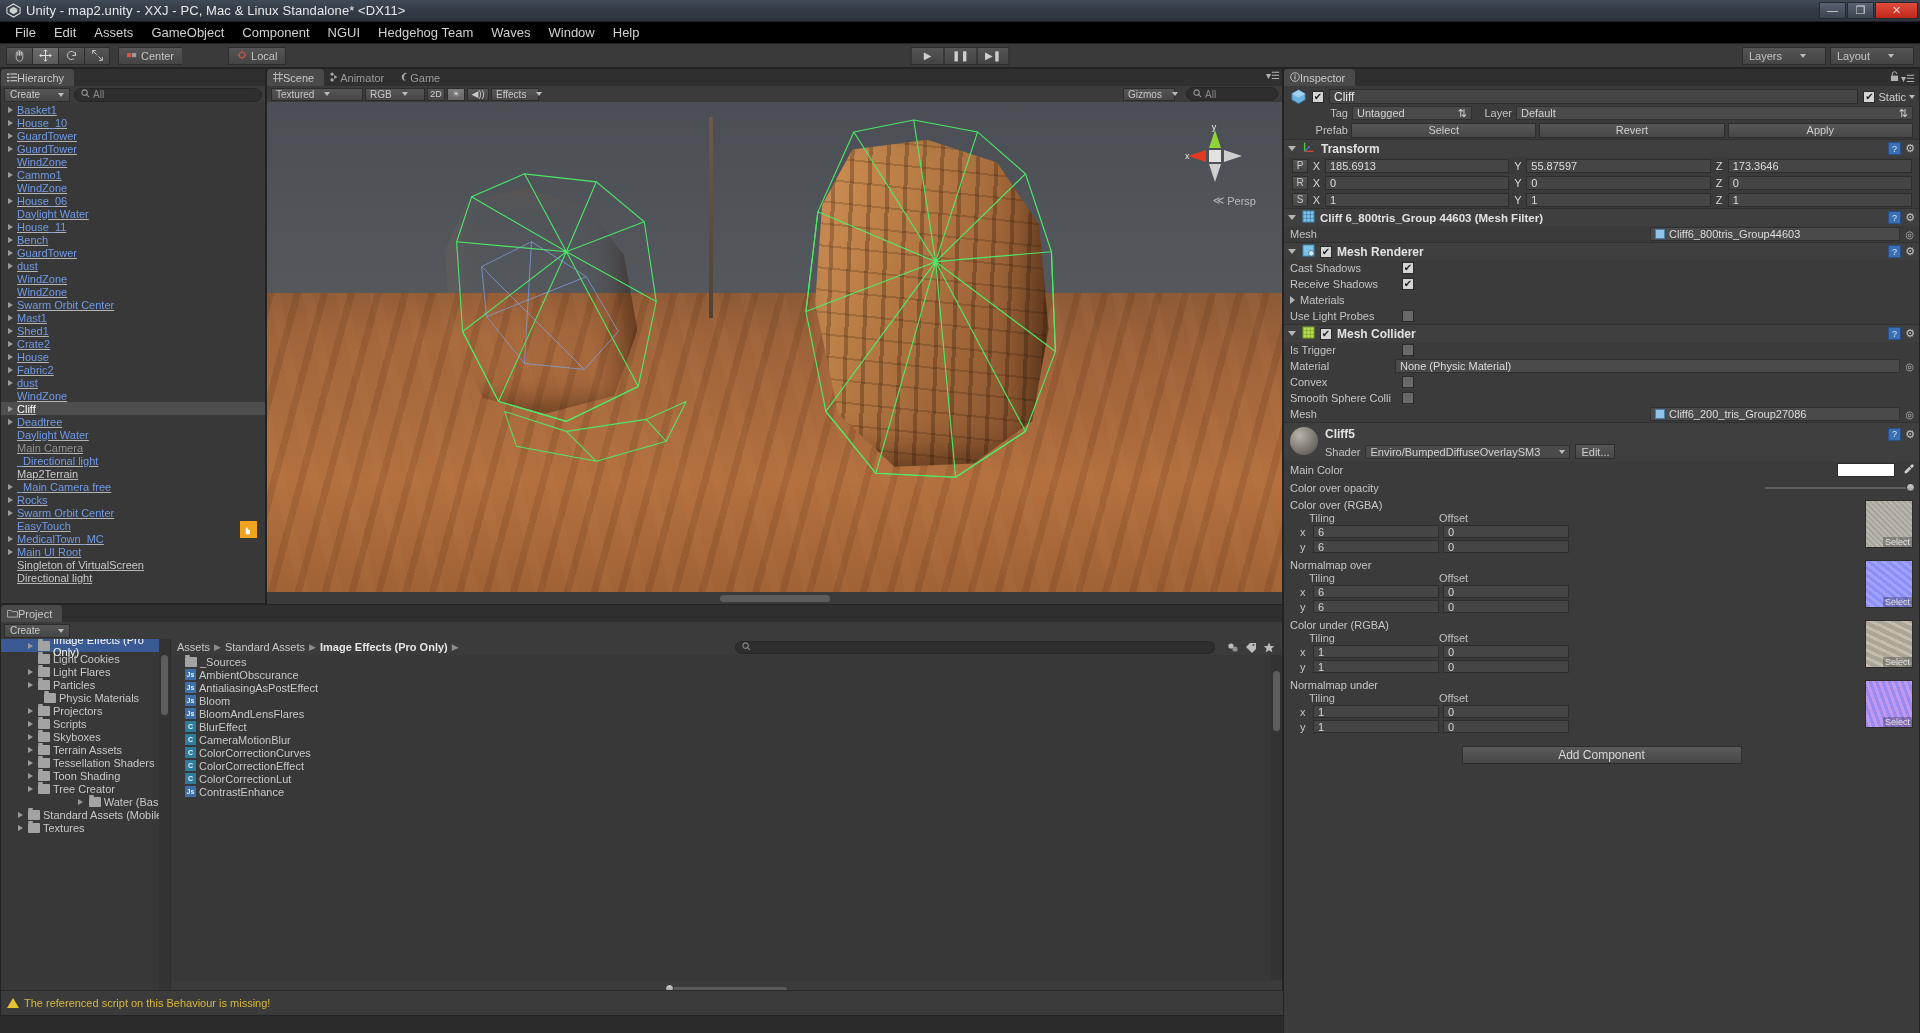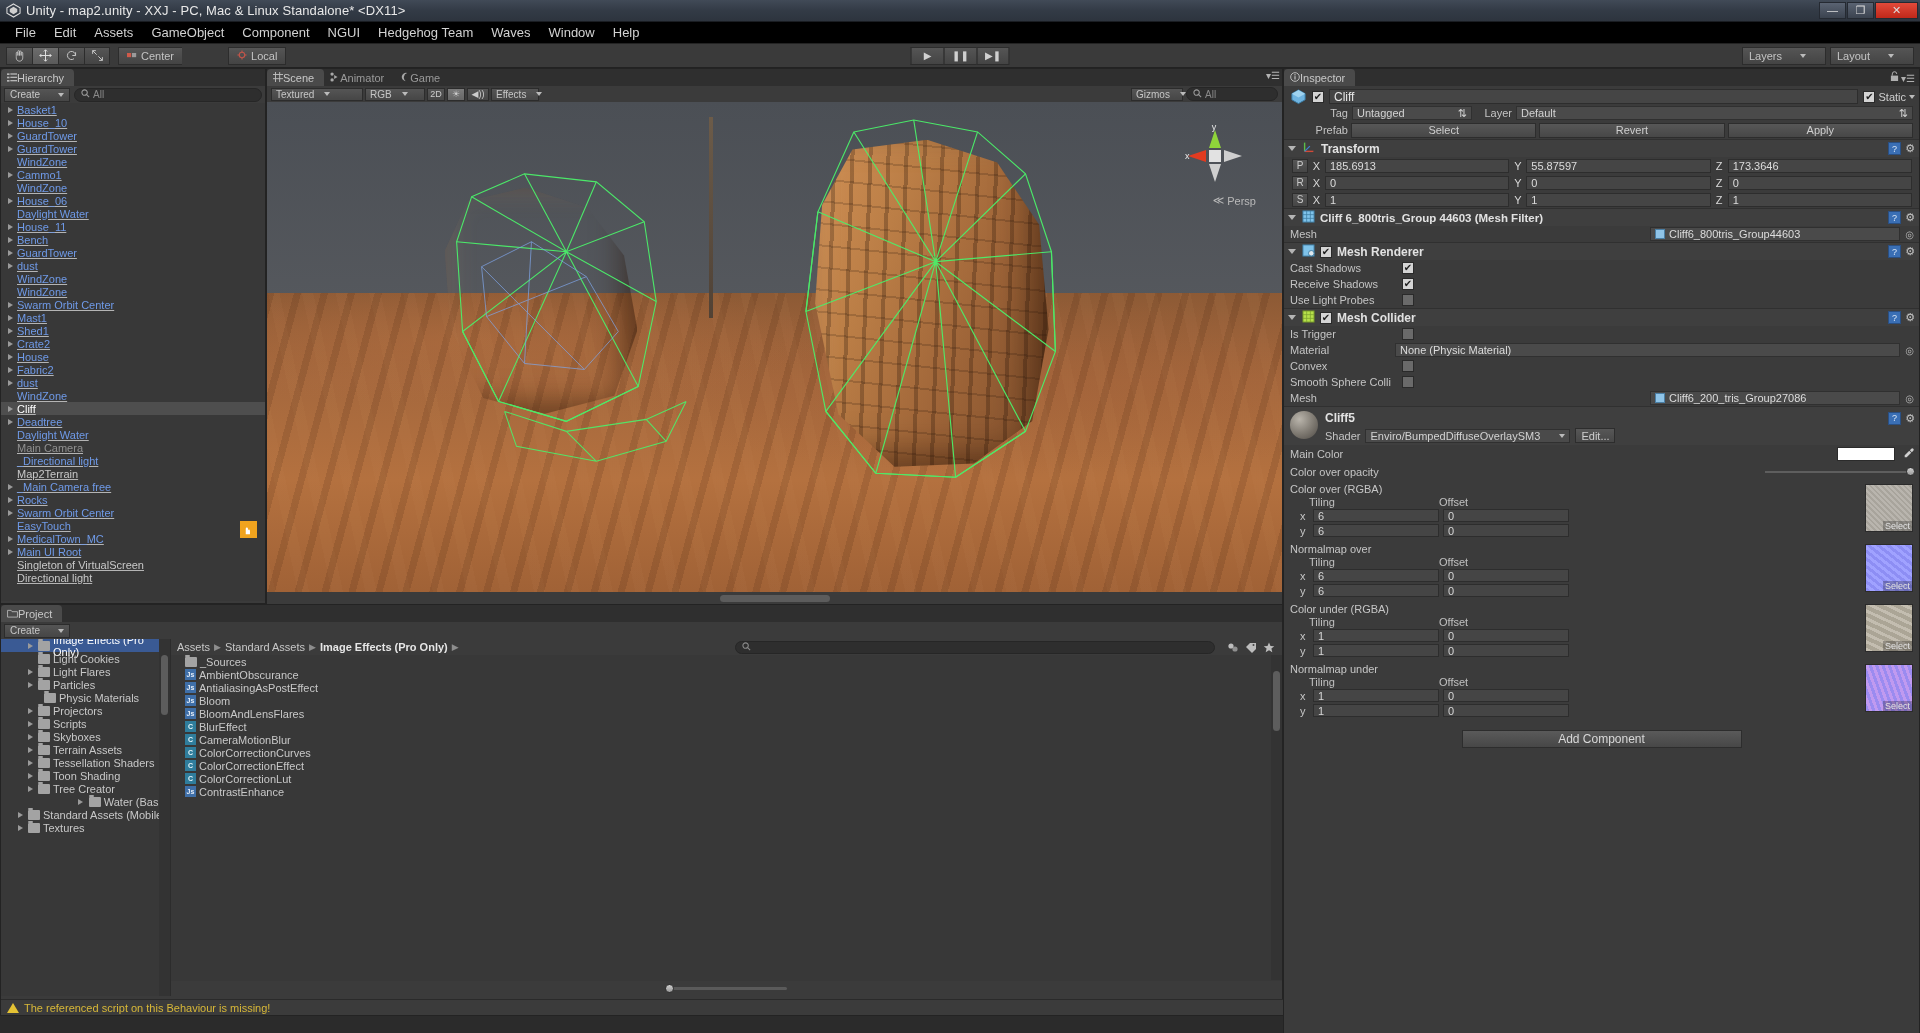--- a/index.html
+++ b/index.html
@@ -304,21 +304,21 @@
   .pj-scroll-v { position:absolute; right:0; top:0; width:11px; bottom:0; background:#333; }
   .pj-thumb { position:absolute; left:2px; top:16px; width:7px; height:60px; background:#5d5d5d; border-radius:4px; }
   .pj-slider { position:absolute; left:0; right:0; bottom:0; height:15px; background:#3b3b3b;
                display:flex; align-items:center; justify-content:center; gap:4px;}
   .pj-slider-track { width:120px; height:3px; background:#5a5a5a; border-radius:2px; position:relative; }
   .pj-slider-knob { position:absolute; left:-2px; top:-3px; width:9px;height:9px;border-radius:50%;
                     background:linear-gradient(to bottom,#cfcfcf,#999); border:1px solid #333;}
 
   
   .statusbar {
-    position:absolute; left:0; bottom:0; width:1283px; height:16px; background:#3b3b3b;
+    position:absolute; left:0; bottom:0; width:1283px; height:25px; background:#3b3b3b;
     border-top:1px solid #2a2a2a; display:flex; align-items:center; padding-left:6px; gap:5px;
   }
   .warn-tri { width:0;height:0;border-left:6px solid transparent;border-right:6px solid transparent;
               border-bottom:10px solid #e4c234; position:relative; }
   .status-txt { color:#d8b838; font-size:11px; }
 
   .sv-minibar { position:absolute; right:2px; top:1px; color:#b3b3b3; font-size:10px; display:flex; gap:3px; }
 </style>
 </head>
 <body>
@@ -635,21 +635,21 @@
         <span>RGB</span>
         <span class="caret"></span>
       </div>
       <div class="sv-sq">2D</div>
       <div class="sv-sq on">☀</div>
       <div class="sv-sq" style="width:22px">◀))</div>
       <div class="sv-dd" style="width:48px">
         <span>Effects</span>
         <span class="caret"></span>
       </div>
-      <div style="margin-left:auto; display:flex; gap:3px; align-items:center;">
+      <div style="margin-left:auto; display:flex; gap:11px; align-items:center;">
         <div class="sv-dd" style="width:52px">
           <span>Gizmos</span>
           <span class="caret"></span>
         </div>
         <div class="h-search" style="width:92px">
           <span>
             <svg width="9" height="9" viewBox="0 0 10 10">
                 <circle cx="4" cy="4" r="3" fill="none" stroke="#9a9a9a" stroke-width="1.2"></circle>
                 <path d="M6.3 6.3L9 9" stroke="#9a9a9a" stroke-width="1.2"></path>
               </svg>
@@ -1056,20 +1056,24 @@
       </div>
       <div class="ins-row">
         <span style="width:108px;color:#c4c4c4;">Cast Shadows</span>
         <span class="chk">✔</span>
       </div>
       <div class="ins-row">
         <span style="width:108px;color:#c4c4c4;">Receive Shadows</span>
         <span class="chk">✔</span>
       </div>
       <div class="ins-row">
+        <span class="foldout closed"></span>
+        <span style="color:#c4c4c4;">Materials</span>
+      </div>
+      <div class="ins-row">
         <span style="width:108px;color:#c4c4c4;">Use Light Probes</span>
         <span class="chk off">✔</span>
       </div>
 
       <div class="comp-head">
         <span class="foldout"></span>
         <span>
           <svg width="13" height="13" viewBox="0 0 14 14">
               <rect x="1" y="1" width="12" height="12" fill="#b6e04a" stroke="#6f8f27"></rect>
               <path d="M1 5h12M1 9h12M5 1v12M9 1v12" stroke="#7ea02e" stroke-width="0.8"></path>

